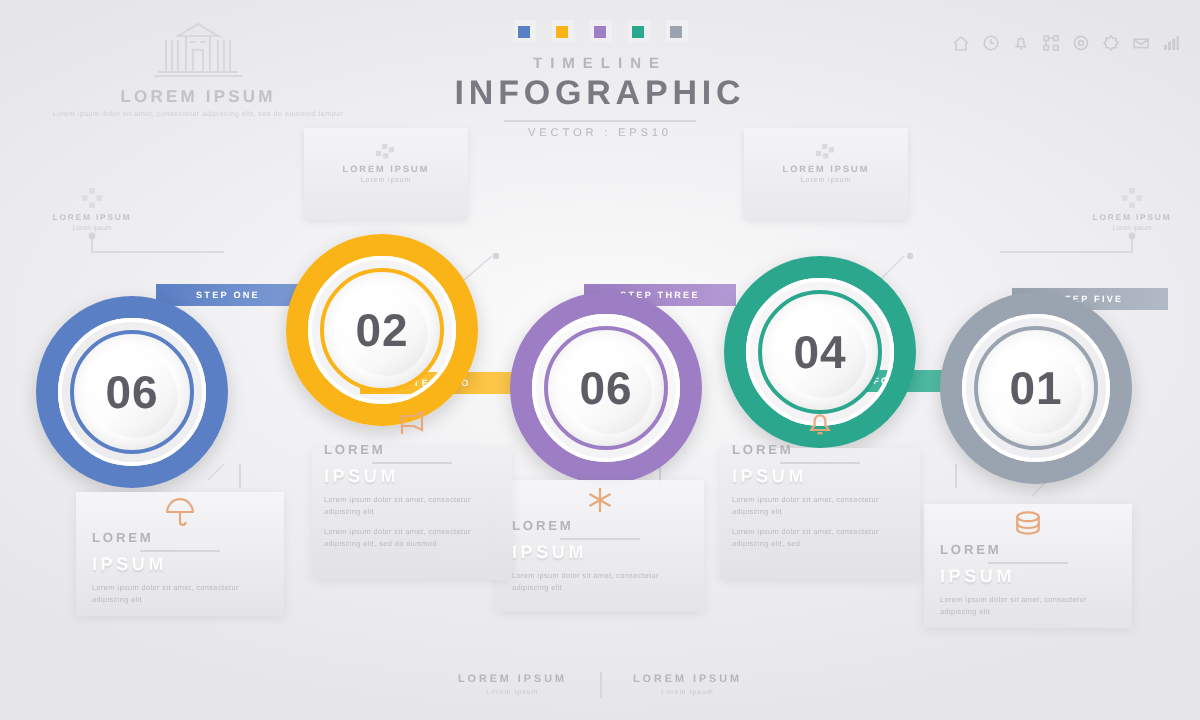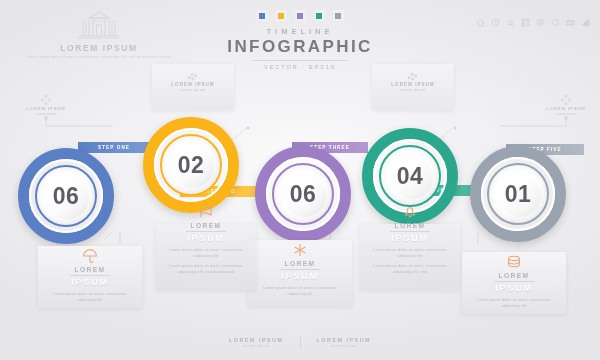--- a/index.html
+++ b/index.html
@@ -71,21 +71,21 @@
   }
   .card .ci { width:13px; height:10px; margin:0 auto 3px; opacity:.55; }
   .card .ct { font-size:4.6px; letter-spacing:1px; color:#b9b9be; font-weight:700; }
   .card .cs { font-size:3.6px; color:#c6c6cb; letter-spacing:.4px; margin-top:1px; }
 
   .tip { position:absolute; text-align:center; width:74px; }
   .tip .ti { width:12px; height:12px; margin:0 auto 2px; opacity:.45; }
   .tip .tt { font-size:4.2px; letter-spacing:.9px; color:#c3c3c8; font-weight:700; }
   .tip .ts { font-size:3.4px; color:#cdcdd2; margin-top:1px; }
 
-  .block { position:absolute; width:88px; text-align:center; }
+  .block { position:absolute; width:88px; }
   .block .bi { width:16px; height:14px; margin:0 auto 3px; }
   .block .b1 { font-size:6.6px; letter-spacing:1.4px; font-weight:700; color:#b4b4ba; }
   .block .bline { width:40px; height:1px; background:#d6d6da; margin:1.5px auto; }
   .block .b2 { font-size:9px; letter-spacing:1.8px; font-weight:700; color:#fdfdfd;
                text-shadow:0 1px 1px rgba(0,0,0,.10); }
   .block .bp { font-size:3.7px; line-height:1.65; color:#b9b9bf; margin-top:4px; letter-spacing:.2px; }
 
   .panel {
     position:absolute;
     background:linear-gradient(180deg, rgba(246,246,248,.95) 0%, rgba(228,228,232,.95) 100%);

